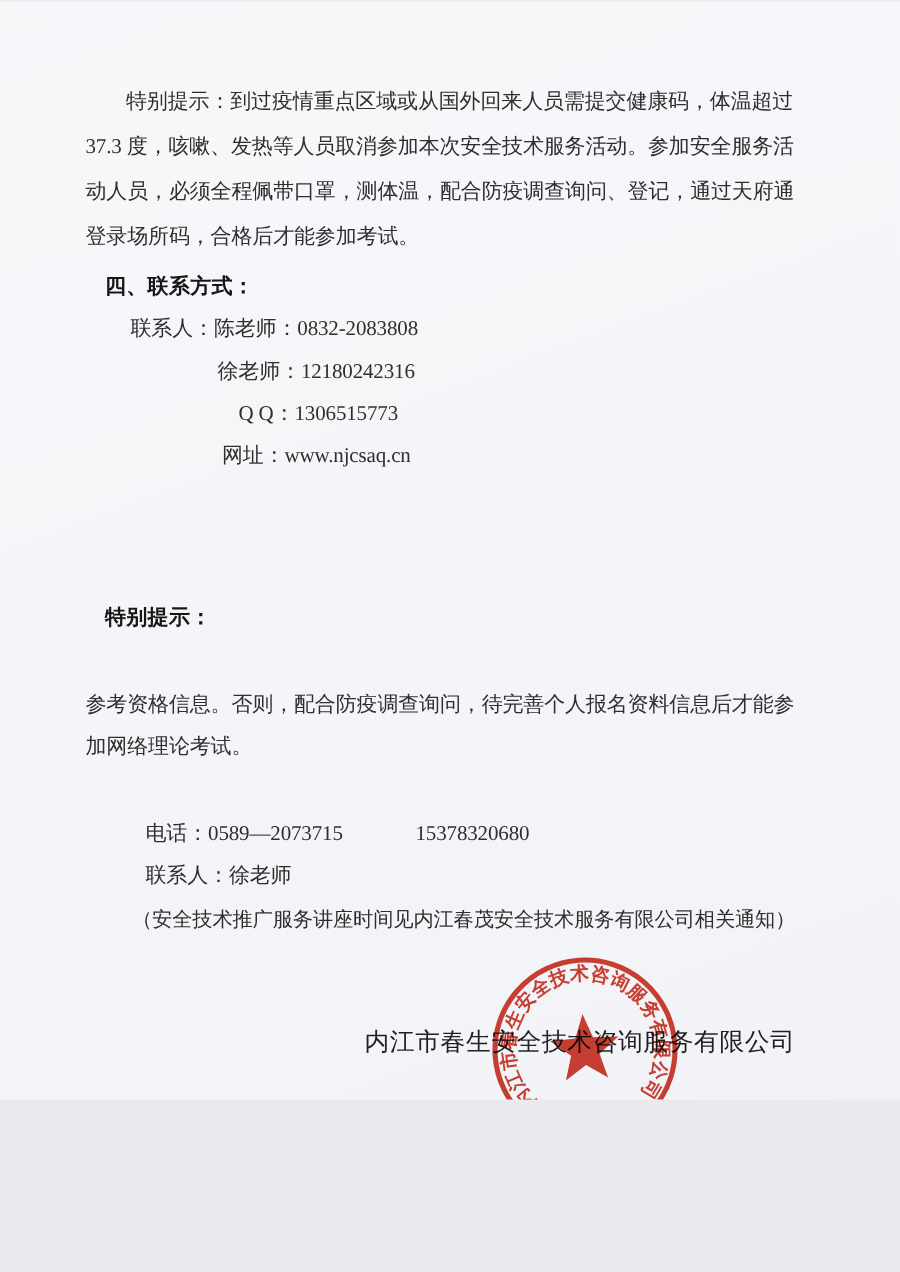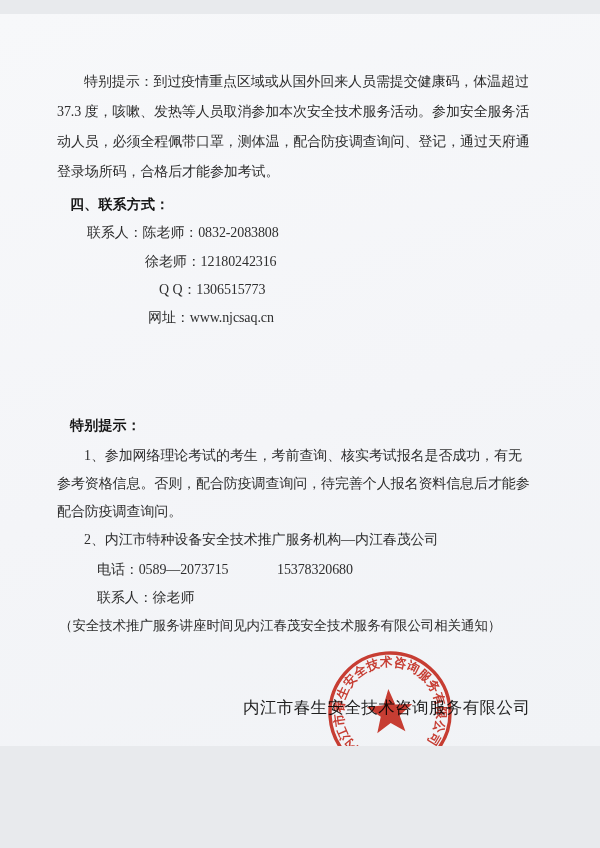--- a/index.html
+++ b/index.html
@@ -1,20 +1,20 @@
 <!DOCTYPE html>
 <html><head>
 <meta charset="utf-8">
 <style>
   html, body { margin: 0; padding: 0; background: #e8eaed; }
   .page {
     position: relative;
     width: 600px;
     height: 732px;
-    margin: 14px auto;
+    margin: 1px auto;
     background: linear-gradient(160deg, #f7f8fa 0%, #f4f5f8 55%, #f1f3f6 100%);
     overflow: hidden;
     font-family: "Liberation Serif", serif;
     color: #2e2e2e;
   }
   .ln {
     position: absolute;
     font-size: 14px;
     line-height: 16px;
     letter-spacing: -0.1px;
@@ -67,28 +67,26 @@
   <div class="ln" style="top:150px;left:57px">登录场所码，合格后才能参加考试。</div>
   <div class="ln" style="top:120px;left:57px">动人员，必须全程佩带口罩，测体温，配合防疫调查询问、登记，通过天府通</div>
 
   <div class="ln hd" style="top:183px;left:70px">四、联系方式：</div>
   <div class="ln" style="top:211px;left:87px">联系人：陈老师：0832-2083808</div>
   <div class="ln" style="top:240px;left:145px">徐老师：12180242316</div>
   <div class="ln" style="top:268px;left:159px">Q Q：1306515773</div>
   <div class="ln" style="top:296px;left:148px">网址：www.njcsaq.cn</div>
 
   <div class="ln hd" style="top:404px;left:70px">特别提示：</div>
-  <div class="ln" style="top:434px;left:84px">1、参加网络理论考试的考生，考前查询、核实考试报名是否成功，有无</div>
   <div class="ln" style="top:462px;left:57px">参考资格信息。否则，配合防疫调查询问，待完善个人报名资料信息后才能参</div>
-  <div class="ln" style="top:490px;left:57px">配合防疫调查询问。</div>
-  <div class="ln" style="top:518px;left:84px">2、内江市特种设备安全技术推广服务机构—内江春茂公司</div>
+  <div class="ln" style="top:490px;left:57px">加网络理论考试。</div>
   <div class="ln" style="top:548px;left:97px">电话：0589—2073715</div>
   <div class="ln" style="top:548px;left:277px">15378320680</div>
   <div class="ln" style="top:576px;left:97px">联系人：徐老师</div>
-  <div class="ln small" style="top:604px;left:59px">（安全技术推广服务讲座时间见内江春茂安全技术服务有限公司相关通知）</div>
+  <div class="ln small" style="top:604px;left:88px">（安全技术推广服务讲座时间见内江春茂安全技术服务有限公司相关通知）</div>
 
   <div class="ln company" style="top:686px;left:243px">内江市春生安全技术咨询服务有限公司</div>
   <div class="ln date" style="top:742px;left:308px">2021 年 07 月 06 日</div>
 
   <svg class="seal" viewBox="0 0 140 140" width="140" height="140" xmlns="http://www.w3.org/2000/svg">
     <defs>
       <path id="sealArcTop" d="M 33 99 A 47 47 0 1 1 107 99" fill="none"></path>
       <path id="sealArcBottom" d="M 36.7 112.6 A 54 54 0 0 0 103.3 112.6" fill="none"></path>
     </defs>
     <circle cx="70" cy="70" r="60" fill="none" stroke="#ce2f22" stroke-width="3.4"></circle>

